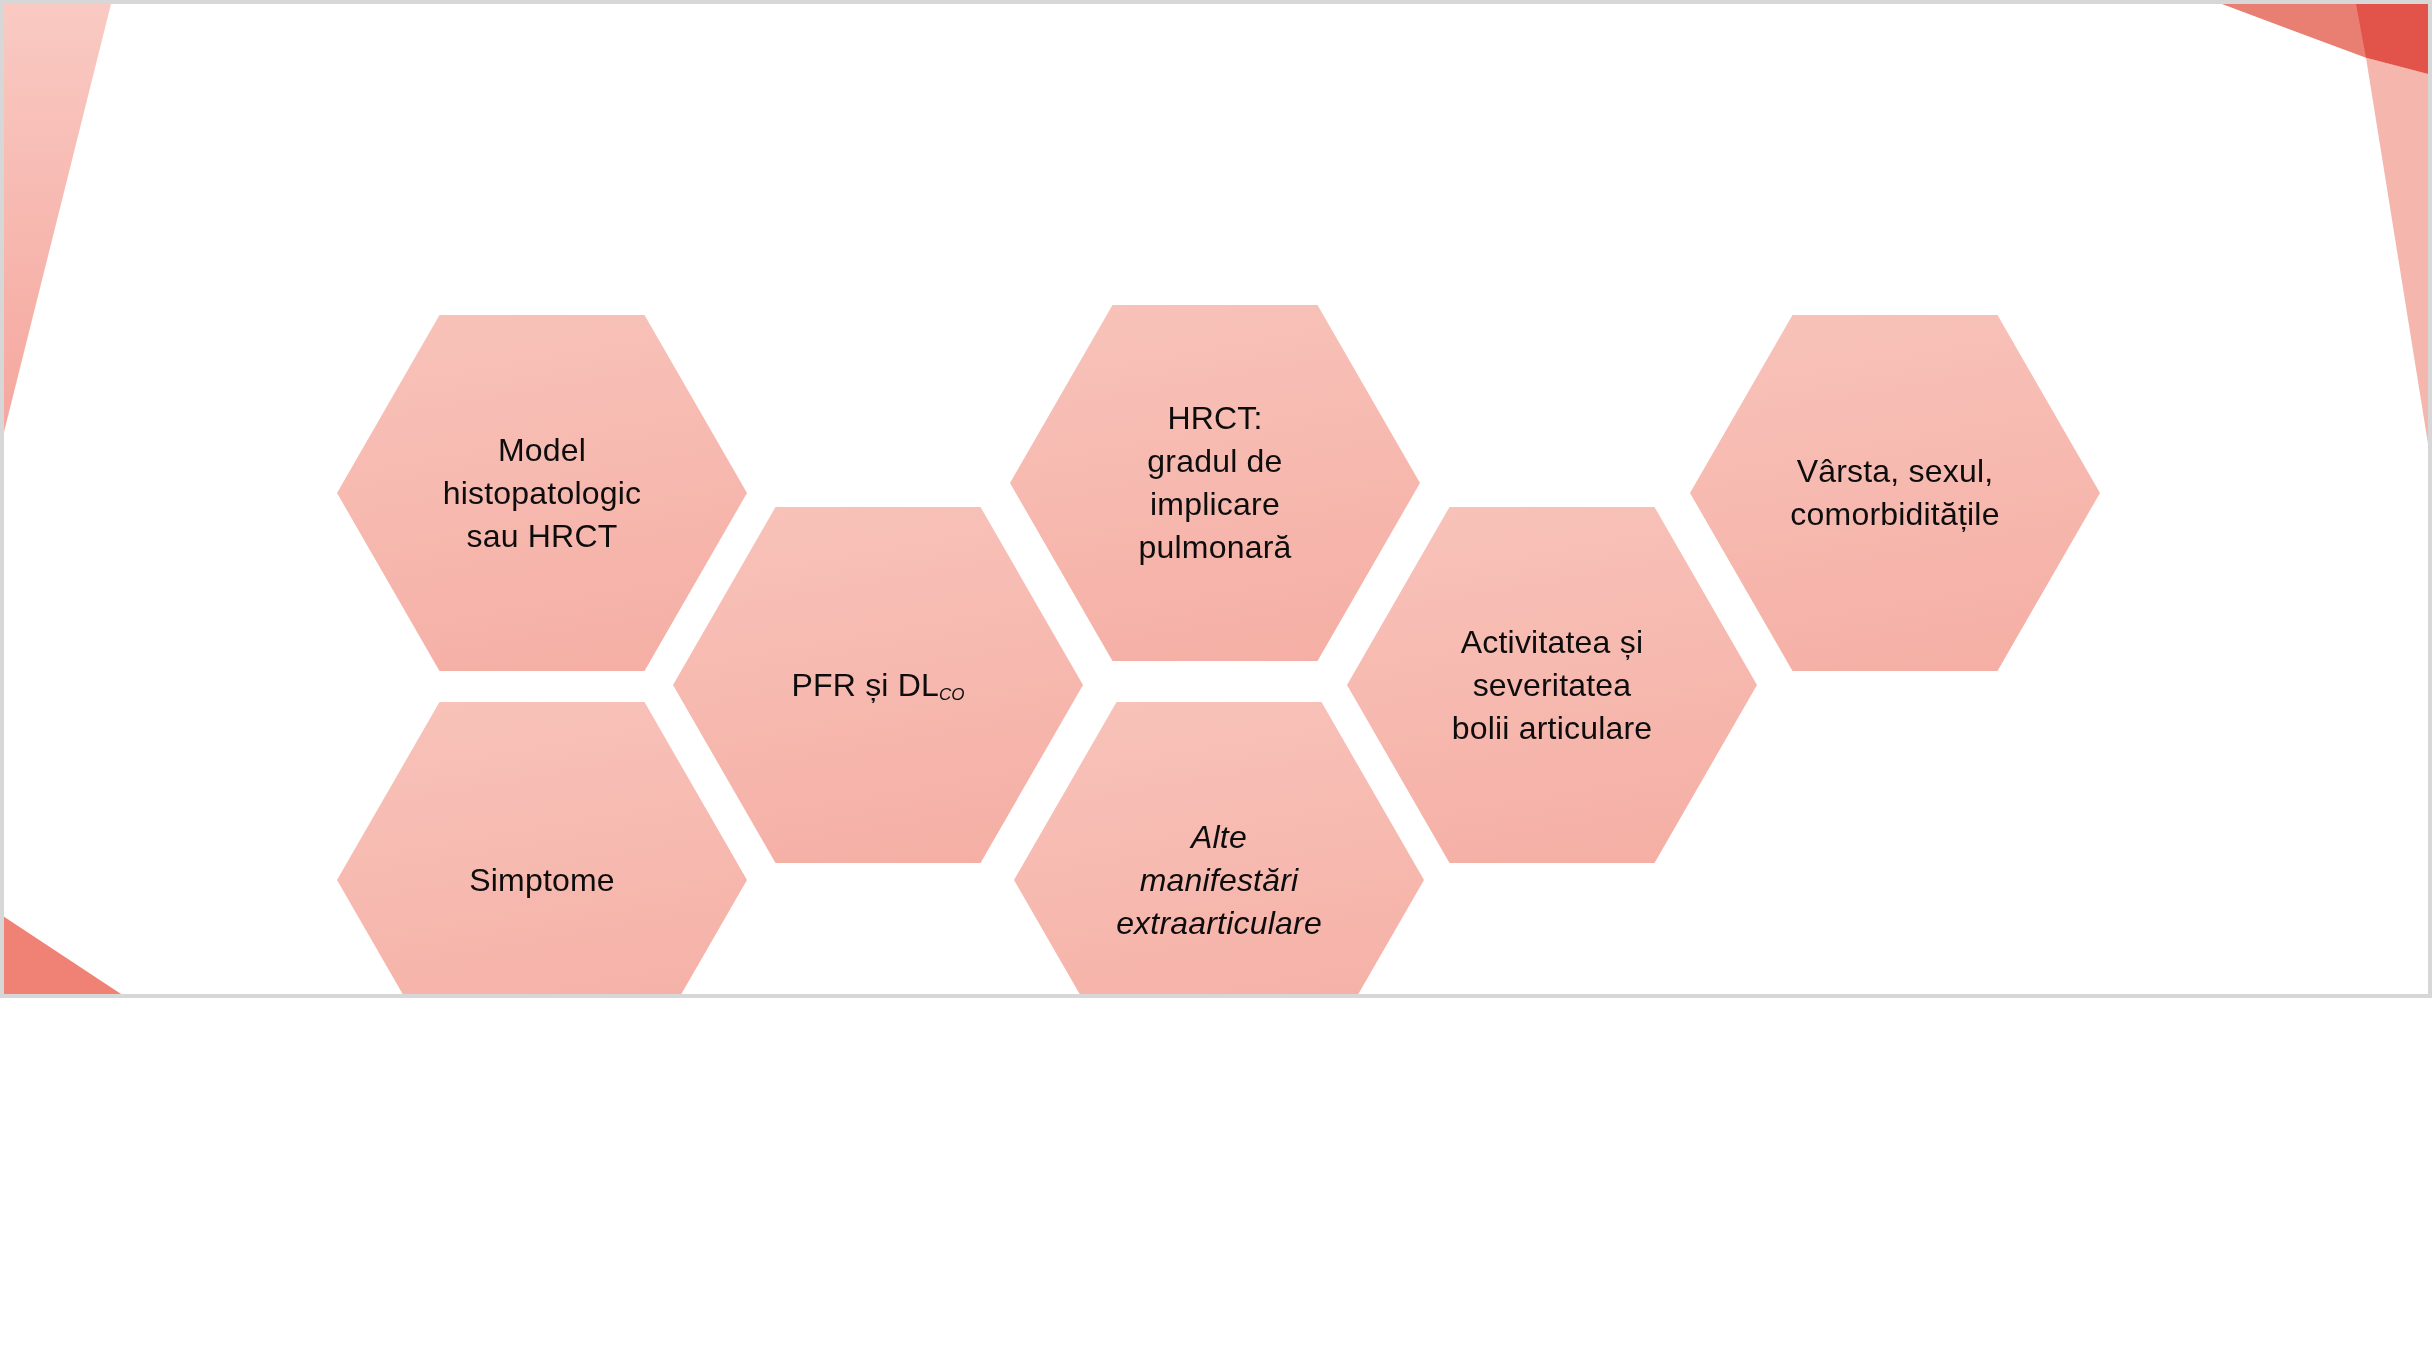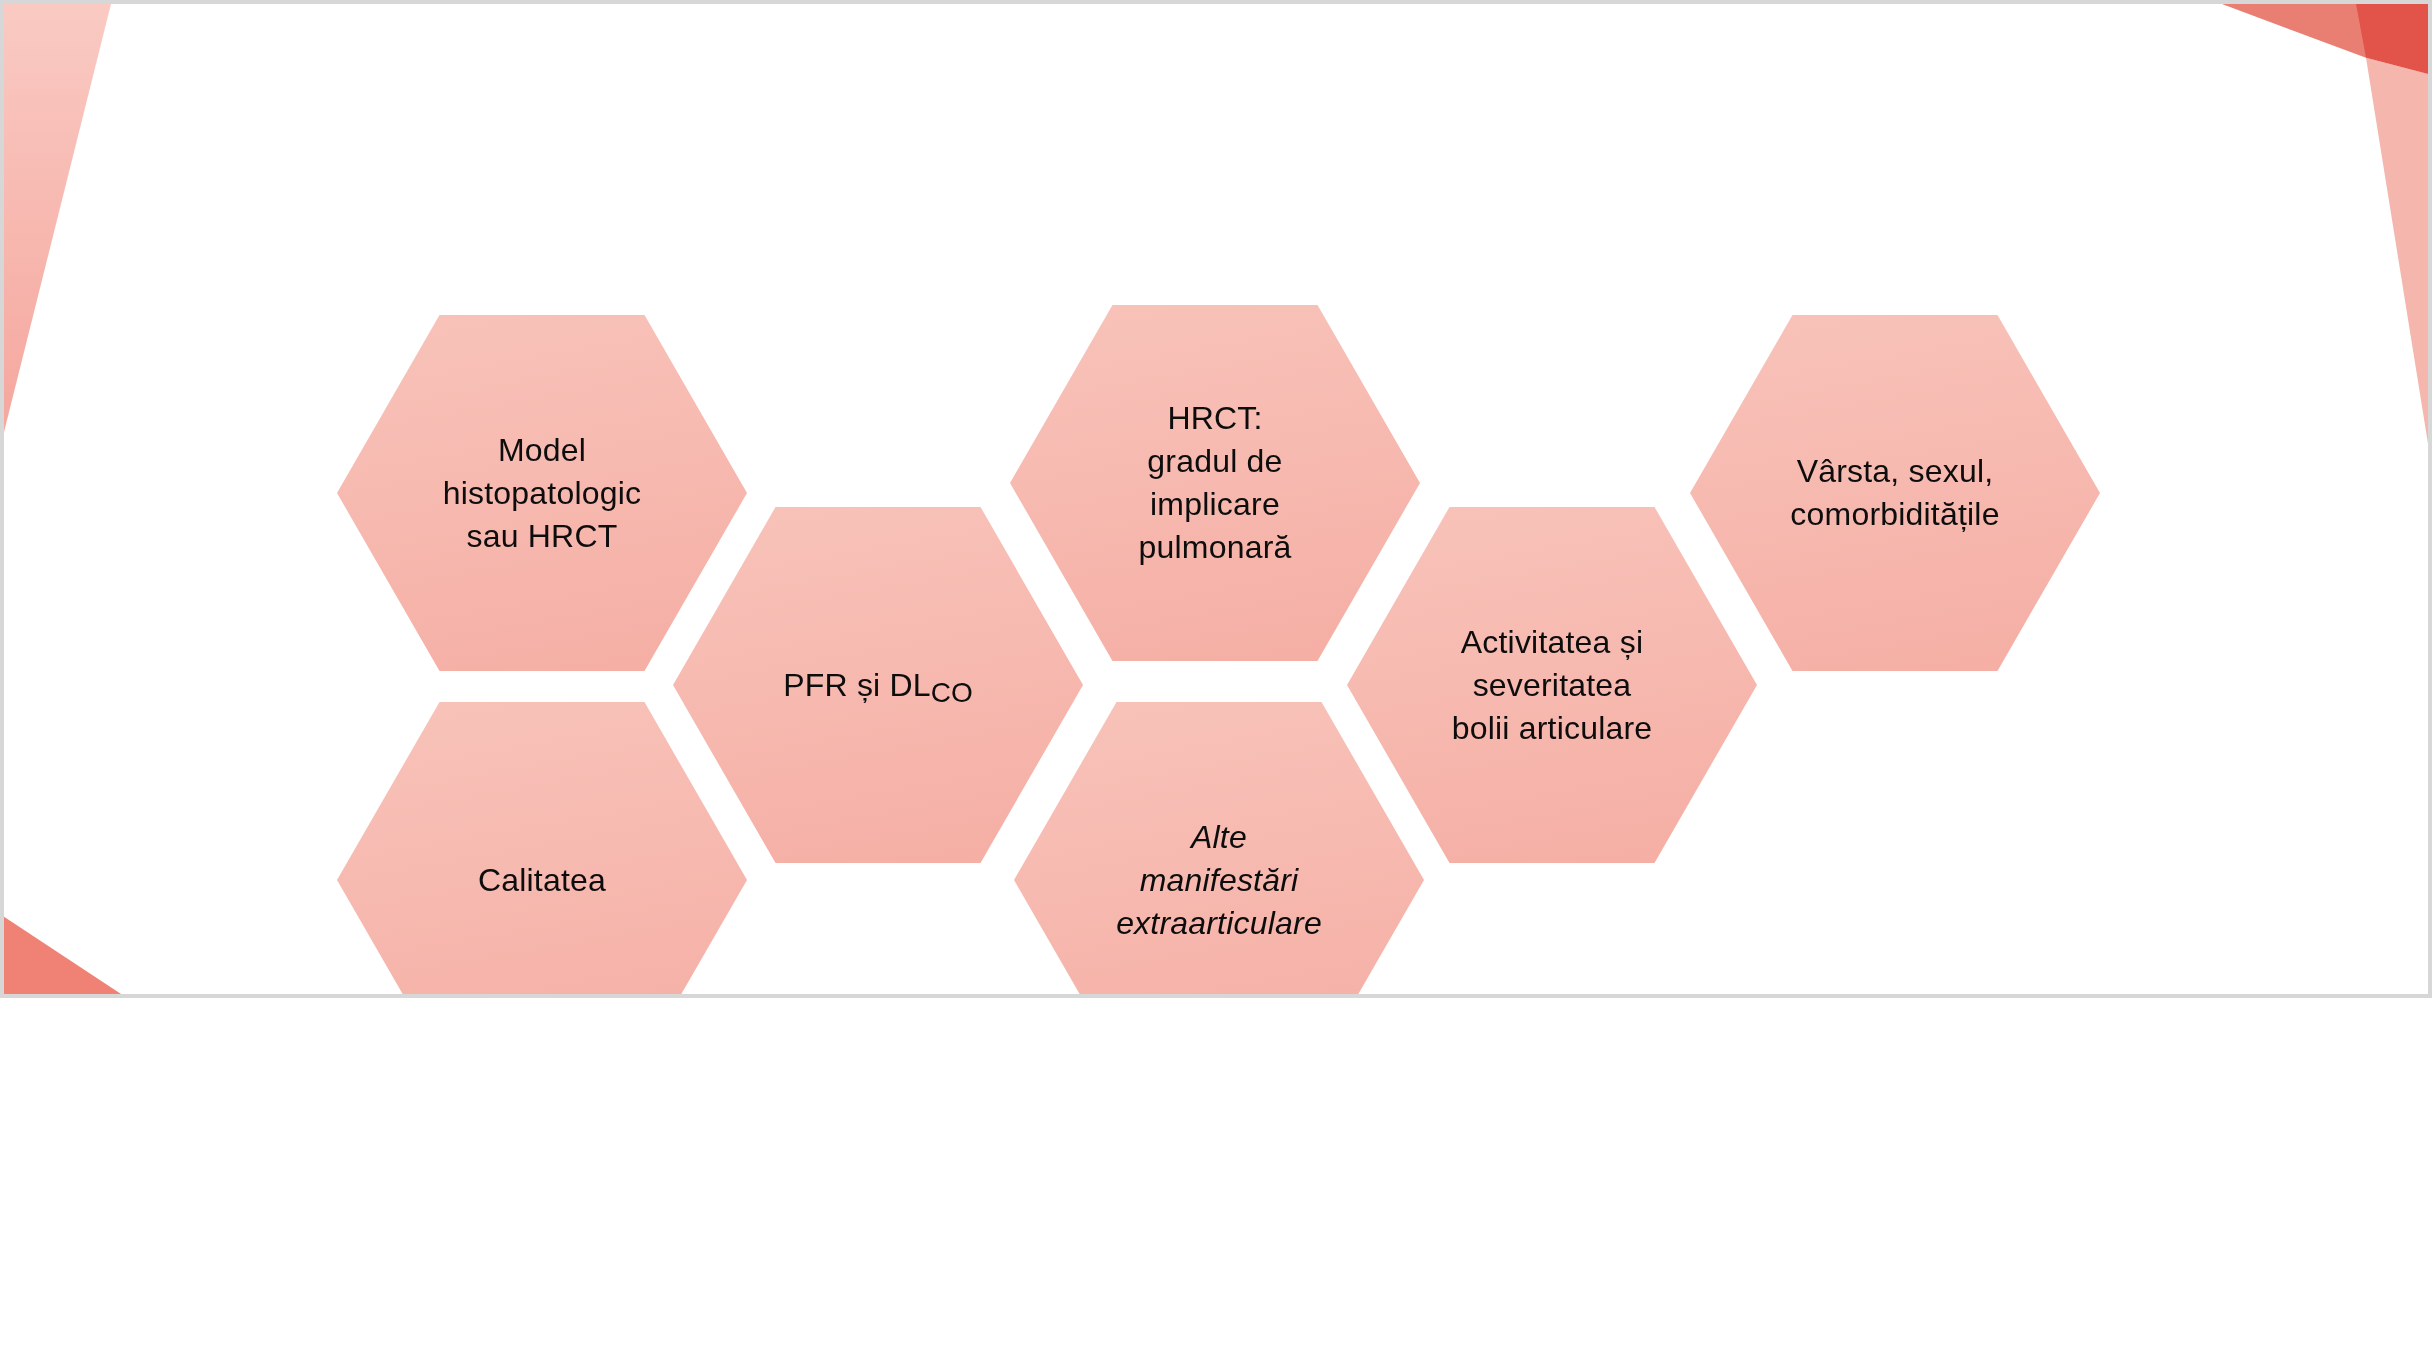--- a/index.html
+++ b/index.html
@@ -39,24 +39,25 @@
     max-width: 360px;
     text-align: center;
     white-space: pre-line;
     font-size: 32px;
     line-height: 43px;
     font-weight: 500;
     color: #0d0d0d;
     letter-spacing: 0.2px;
   }
   .hex-label sub {
-    font-size: 28px;
+    font-size: 17px;
     line-height: 0;
     vertical-align: -0.22em;
     letter-spacing: 0;
+    font-style: italic;
   }
   
   .hex-1 { left: 333px;  top: 311px; }
   .hex-2 { left: 669px;  top: 503px; }
   .hex-3 { left: 1006px; top: 301px; }
   .hex-4 { left: 1343px; top: 503px; }
   .hex-5 { left: 1686px; top: 311px; }
   .hex-6 { left: 333px;  top: 698px; }
   .hex-7 { left: 1010px; top: 698px; font-style: italic; }
   .hex-8 { left: 1686px; top: 698px; }
@@ -102,21 +103,21 @@
 severitatea
 bolii articulare</span>
   </div>
 
   <div class="hex hex-5">
     <span class="hex-label">Vârsta, sexul,
 comorbiditățile</span>
   </div>
 
   <div class="hex hex-6">
-    <span class="hex-label">Calitatea</span>
+    <span class="hex-label">Simptome</span>
   </div>
 
   <div class="hex hex-7">
     <span class="hex-label">Alte
 manifestări
 extraarticulare</span>
   </div>
 
 
 </div>

